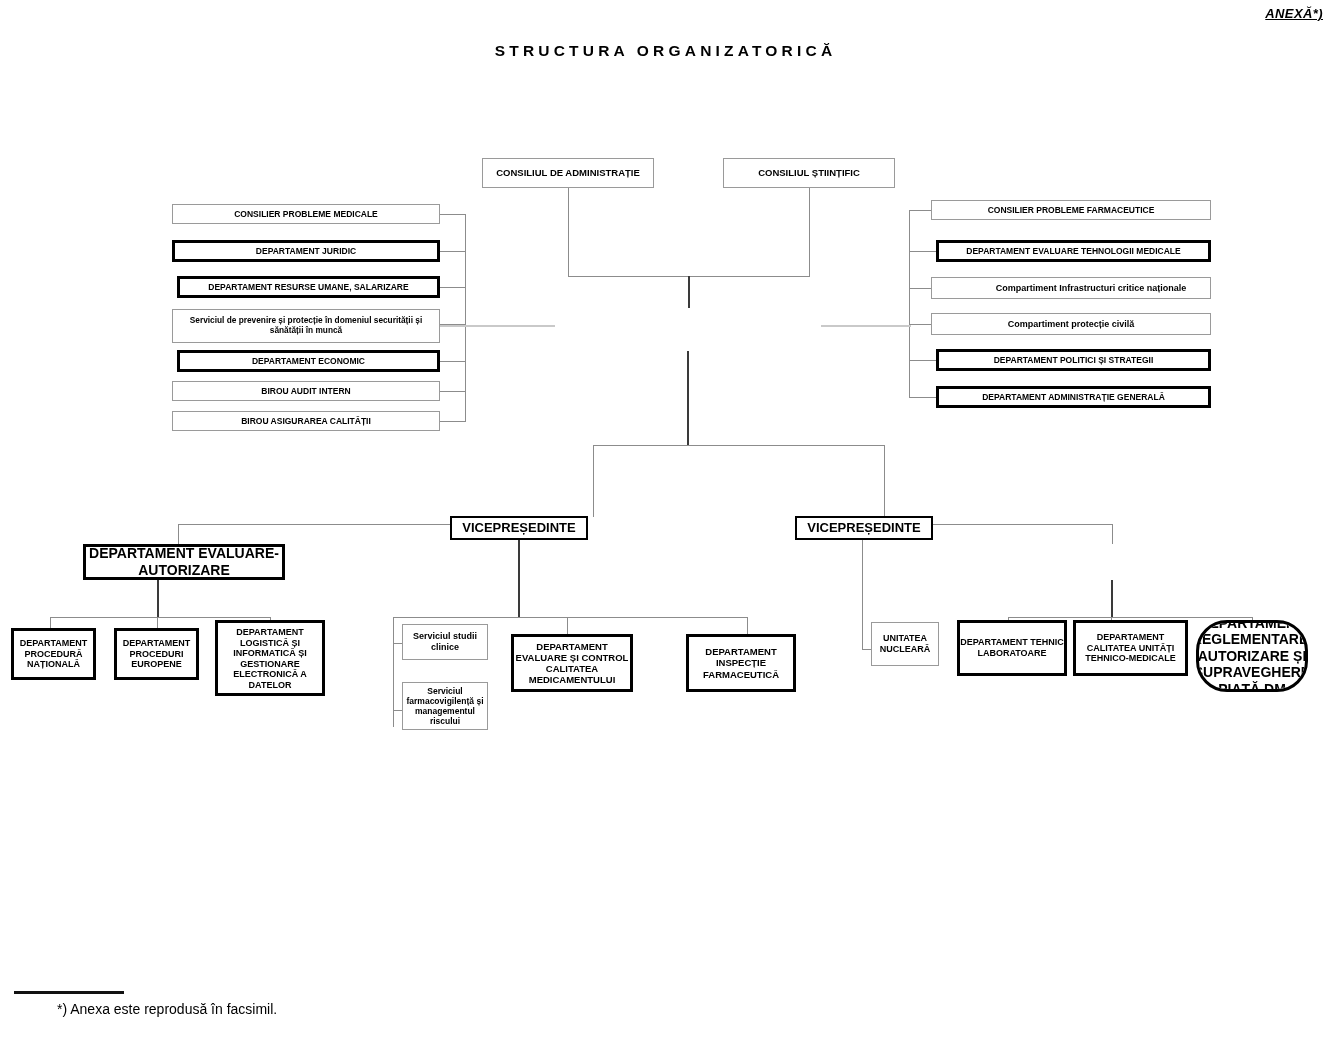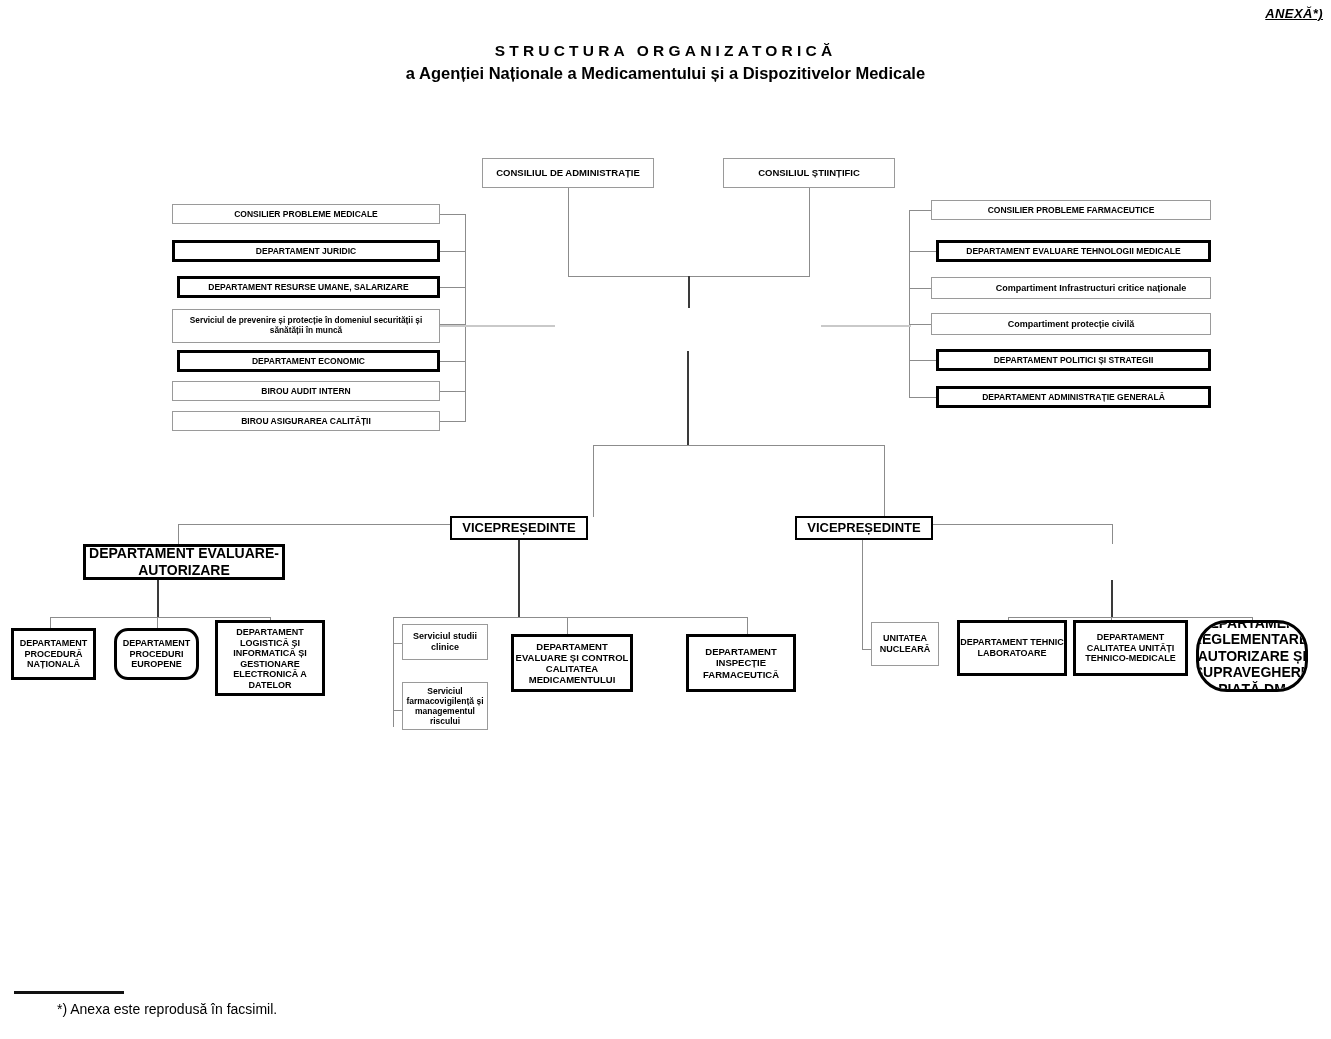--- a/index.html
+++ b/index.html
@@ -71,21 +71,20 @@
     font-size:14px;
   }
 </style>
 </head>
 <body>
 
 <div id="page">
 
   <div class="anexa">ANEXĂ*)</div>
   <div class="title1">STRUCTURA ORGANIZATORICĂ</div>
-  <div class="title2">a Agenției Naționale a Medicamentului și a Dispozitivelor Medicale</div>
 
   <div class="box thin" style="left:482px; top:158px; width:172px; height:30px; font-size:9.5px;">CONSILIUL DE ADMINISTRAȚIE</div>
   <div class="box thin" style="left:723px; top:158px; width:172px; height:30px; font-size:9.5px;">CONSILIUL  ȘTIINȚIFIC</div>
 
   <div class="ln lnv" style="left:568px; top:188px; width:1px; height:88px;"></div>
   <div class="ln lnv" style="left:809px; top:188px; width:1px; height:88px;"></div>
   <div class="ln lnh" style="left:568px; top:276px; width:242px; height:1px;"></div>
   <div class="ln ln2v dark" style="left:688px; top:276px; width:2px; height:32px;"></div>
 
 
@@ -138,21 +137,21 @@
     <span style="display:block;">DEPARTAMENT EVALUARE-AUTORIZARE</span>
   </div>
 
   <div class="ln ln2v dark" style="left:157px; top:580px; width:2px; height:38px;"></div>
   <div class="ln lnh" style="left:50px; top:617px; width:220px; height:1px;"></div>
   <div class="ln lnv" style="left:50px; top:617px; width:1px; height:12px;"></div>
   <div class="ln lnv" style="left:157px; top:617px; width:1px; height:12px;"></div>
   <div class="ln lnv" style="left:270px; top:617px; width:1px; height:12px;"></div>
 
   <div class="box thick" style="left:11px; top:628px; width:85px; height:52px; font-size:9px;">DEPARTAMENT PROCEDURĂ NAȚIONALĂ</div>
-  <div class="box thick" style="left:114px; top:628px; width:85px; height:52px; font-size:9px;border-radius:14px;">DEPARTAMENT PROCEDURI EUROPENE</div>
+  <div class="box thick" style="left:114px; top:628px; width:85px; height:52px; font-size:9px;">DEPARTAMENT PROCEDURI EUROPENE</div>
   <div class="box thick" style="left:215px; top:620px; width:110px; height:76px; font-size:9px; align-items:flex-start; padding-top:4px;">DEPARTAMENT LOGISTICĂ ȘI INFORMATICĂ ȘI GESTIONARE ELECTRONICĂ A DATELOR</div>
 
   <div class="ln ln2v dark" style="left:518px; top:540px; width:2px; height:78px;"></div>
   <div class="ln lnh" style="left:393px; top:617px; width:355px; height:1px;"></div>
   <div class="ln lnv" style="left:393px; top:617px; width:1px; height:110px;"></div>
   <div class="ln lnv" style="left:567px; top:617px; width:1px; height:18px;"></div>
   <div class="ln lnv" style="left:747px; top:617px; width:1px; height:18px;"></div>
   <div class="ln lnh" style="left:393px; top:643px; width:12px; height:1px;"></div>
   <div class="ln lnh" style="left:393px; top:710px; width:12px; height:1px;"></div>
 

